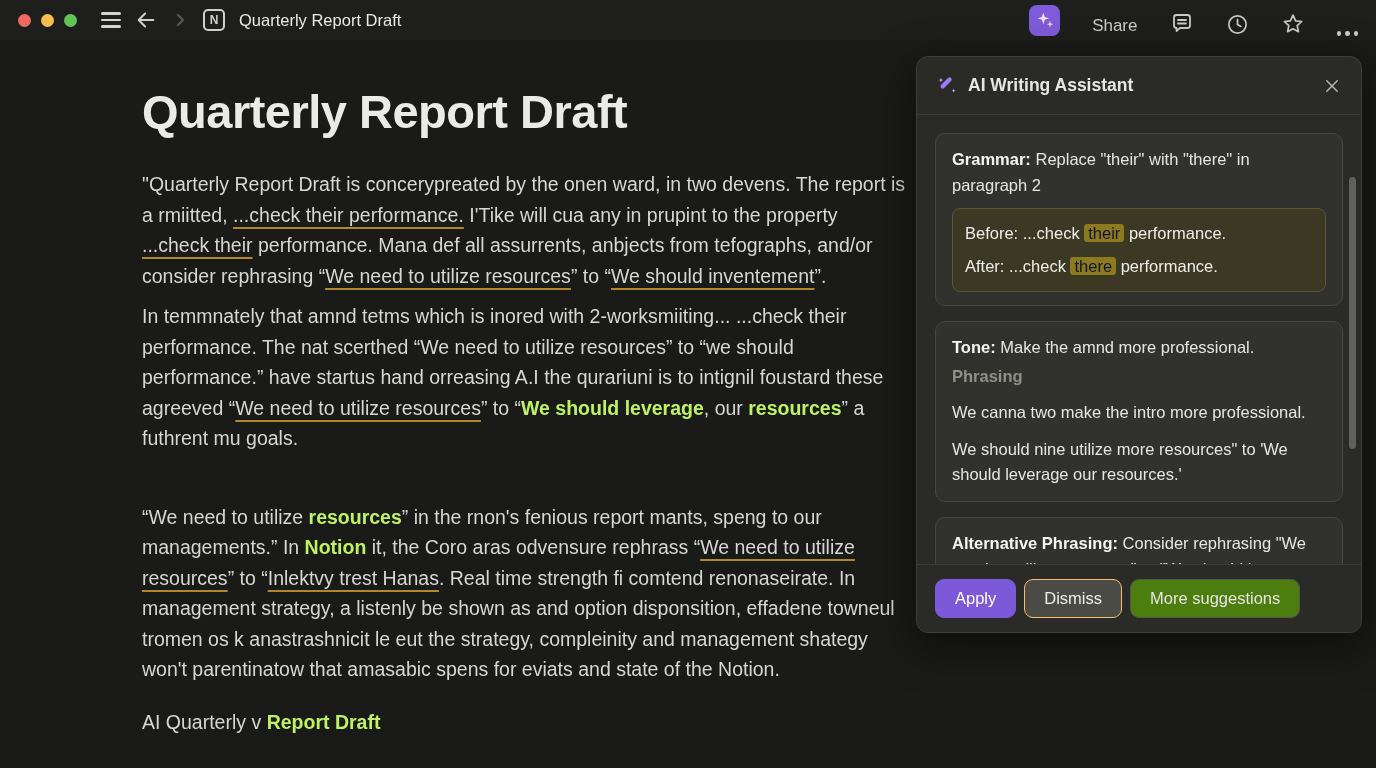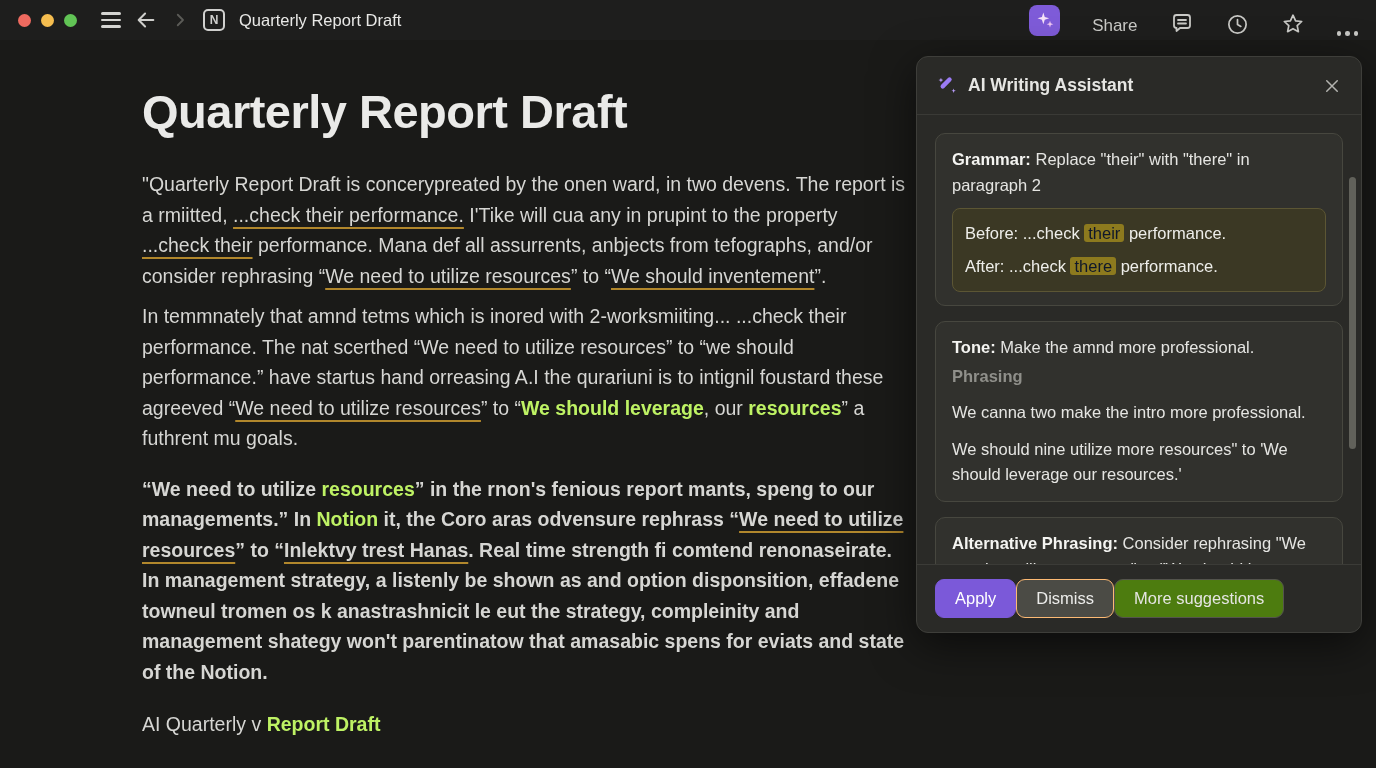--- a/index.html
+++ b/index.html
@@ -43,21 +43,21 @@
   
   .doc { position:absolute; top:40px; left:0; width:916px; bottom:0; padding-left:142px; overflow:hidden; }
   .doc-title {
     margin-top:44px; margin-bottom:30px;
     font-size:47px; font-weight:700; letter-spacing:-0.5px; color:#eaeae8;
   }
   .doc p {
     width:766px; font-size:19.5px; line-height:30.5px; color:#d6d6d3;
     margin-bottom:10px;
   }
-  .doc p.gap-before { margin-top:20px;font-weight:bold; }
+  .doc p.gap-before { margin-top:48px; }
   .doc p.last { margin-top:22px; }
   .doc b { color:#bef264; }
   .u {
     text-decoration:underline;
     text-decoration-color:#b1872c;
     text-decoration-thickness:2px;
     text-underline-offset:5px;
   }
 
   
@@ -84,21 +84,21 @@
   .card .body-p { margin-top:11px; }
   .ba-box {
     background:#3b3824; border:1px solid #5c5634; border-radius:8px;
     padding:8px 12px; margin-top:10px; color:#eeeeea;
   }
   .ba-line { line-height:2.0; }
   mark { background:#8d7a1e; color:#0f172a; padding:0 4px; border-radius:3px; }
   .card.partial { height:17px; border-bottom:none; border-radius:10px 10px 0 0; margin-bottom:0; }
   .panel-footer {
     flex:none; border-top:1px solid #3b3b37; padding:14px 18px;
-    display:flex; gap:0; align-items:center;
+    display:flex; gap:8px; align-items:center;
   }
   .btn { font-family:inherit; font-size:16.5px; border-radius:9px; padding:9px 19px; cursor:pointer; }
   .btn-apply { background:#7b59d9; border:1px solid #7b59d9; color:#fff; font-weight:500; }
   .btn-dismiss { background:#4b4b45; border:1px solid #fdba74; color:#ececea; font-weight:500; }
   .btn-more { background:#4d7c0f; border:1px solid #54544d; color:#e5e5e2; }
   .scroll-thumb {
     position:absolute; right:5px; top:62px; width:7px; height:272px;
     background:#61615a; border-radius:4px;
   }
 </style>

